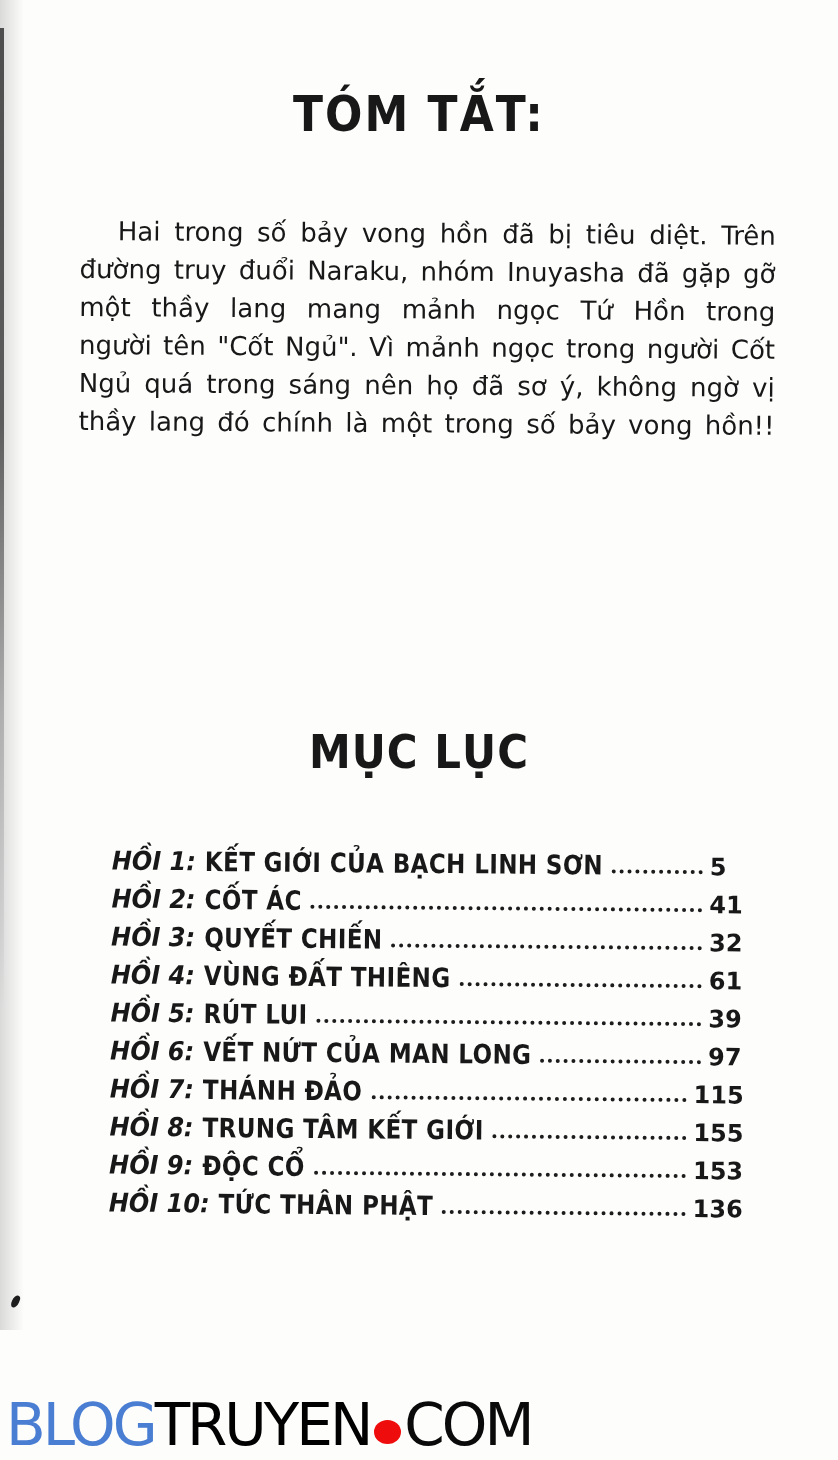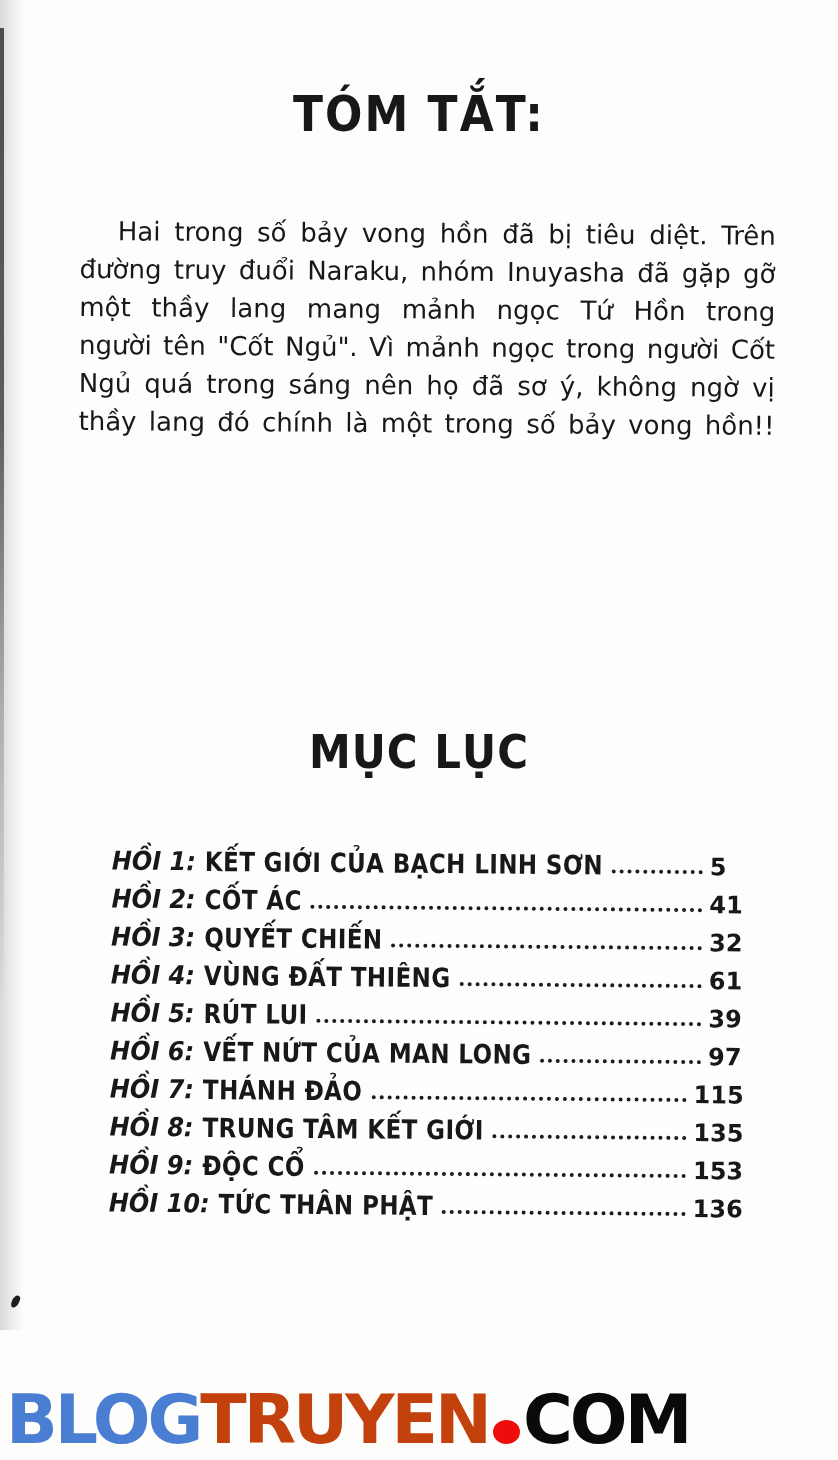--- a/index.html
+++ b/index.html
@@ -79,21 +79,21 @@
   }
   .pg { font-weight: 600; font-size: 24px; min-width: 36px; }
 
   
   .watermark {
     position: absolute; left: 6px; right: 0; bottom: 8px;
     display: flex; align-items: flex-end;
     white-space: nowrap;
   }
   .wm-part {
-    font-size: 68px; font-weight: 700; line-height: 0.92;
+    font-size: 58px; font-weight: 400; line-height: 0.92;
     letter-spacing: -3px;
   }
   .wm-dot-circle {
     display: inline-block;
     width: 27px; height: 24px;
     border-radius: 50%;
     margin: 0 3px 4px 4px;
   }
   .visually-hidden {
     position: absolute; width: 1px; height: 1px;
@@ -162,36 +162,36 @@
     <div class="toc-row">
       <span class="chap">HỒI 7:</span>
       <span class="ttl">THÁNH ĐẢO</span>
       <span class="leader"></span>
       <span class="pg">115</span>
     </div>
     <div class="toc-row">
       <span class="chap">HỒI 8:</span>
       <span class="ttl">TRUNG TÂM KẾT GIỚI</span>
       <span class="leader"></span>
-      <span class="pg">135</span>
+      <span class="pg">155</span>
     </div>
     <div class="toc-row">
       <span class="chap">HỒI 9:</span>
       <span class="ttl">ĐỘC CỔ</span>
       <span class="leader"></span>
       <span class="pg">153</span>
     </div>
     <div class="toc-row">
       <span class="chap">HỒI 10:</span>
       <span class="ttl">TỨC THÂN PHẬT</span>
       <span class="leader"></span>
       <span class="pg">136</span>
     </div>
   </div>
 
   <div class="watermark">
     <span class="wm-part wm-blog" style="color: rgb(74, 126, 210);">BLOG</span>
-    <span class="wm-part wm-truyen" style="color: #c2410c;">TRUYEN</span>
+    <span class="wm-part wm-truyen" style="color: #000000;">TRUYEN</span>
     <span class="wm-dot"><span class="wm-dot-circle" style="background: rgb(238, 12, 12);"></span><span class="visually-hidden">.</span></span>
     <span class="wm-part wm-com" style="color: rgb(10, 10, 10);">COM</span>
   </div>
 
 </div>
 
 </body></html>

